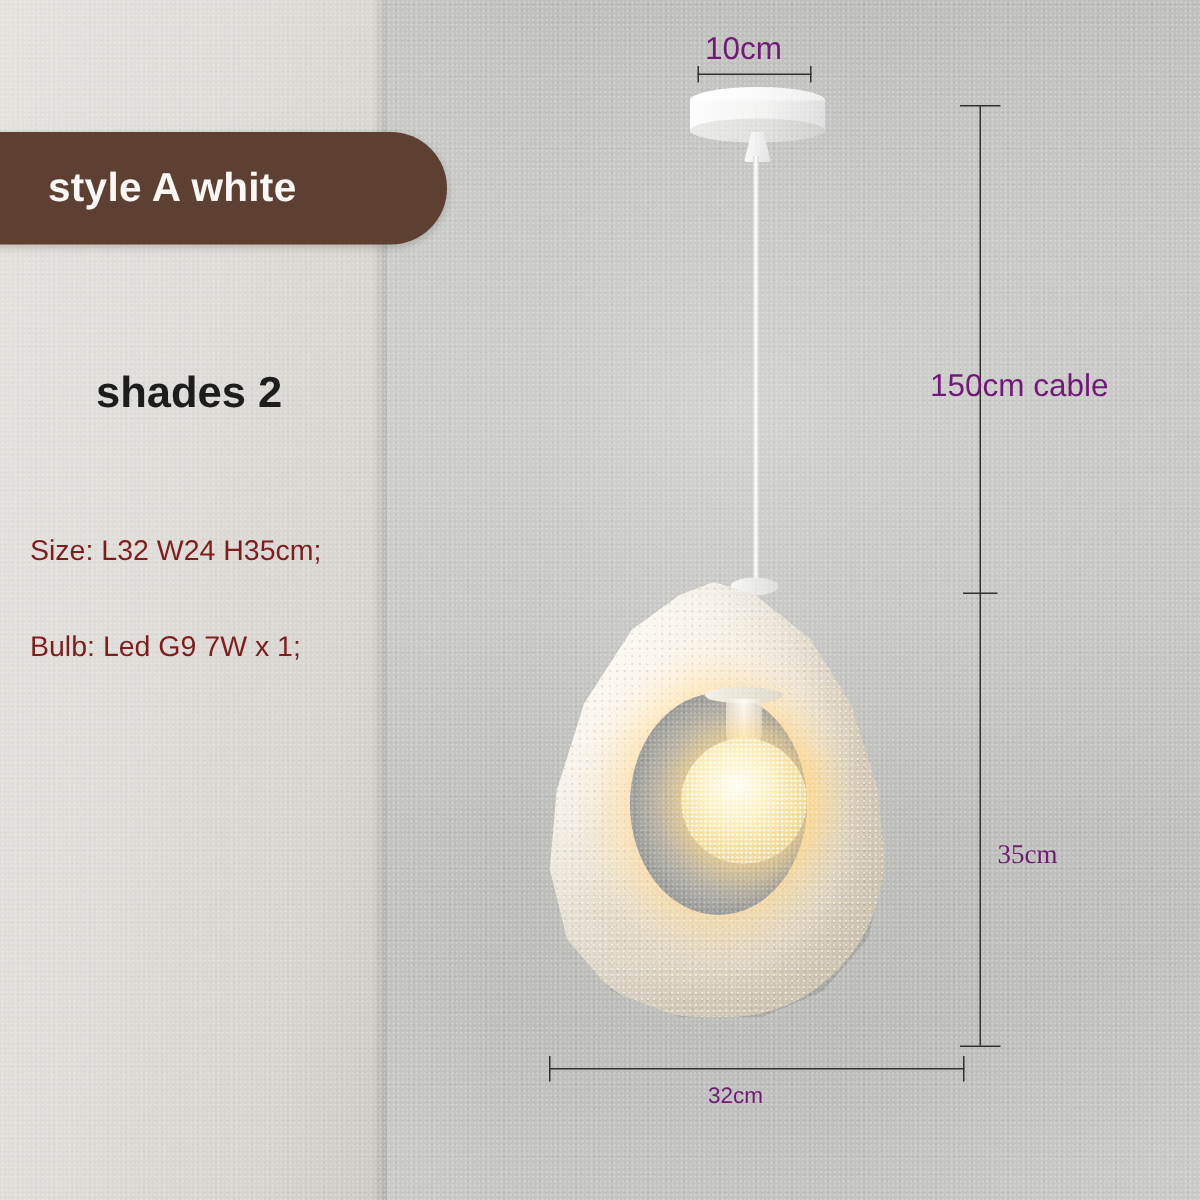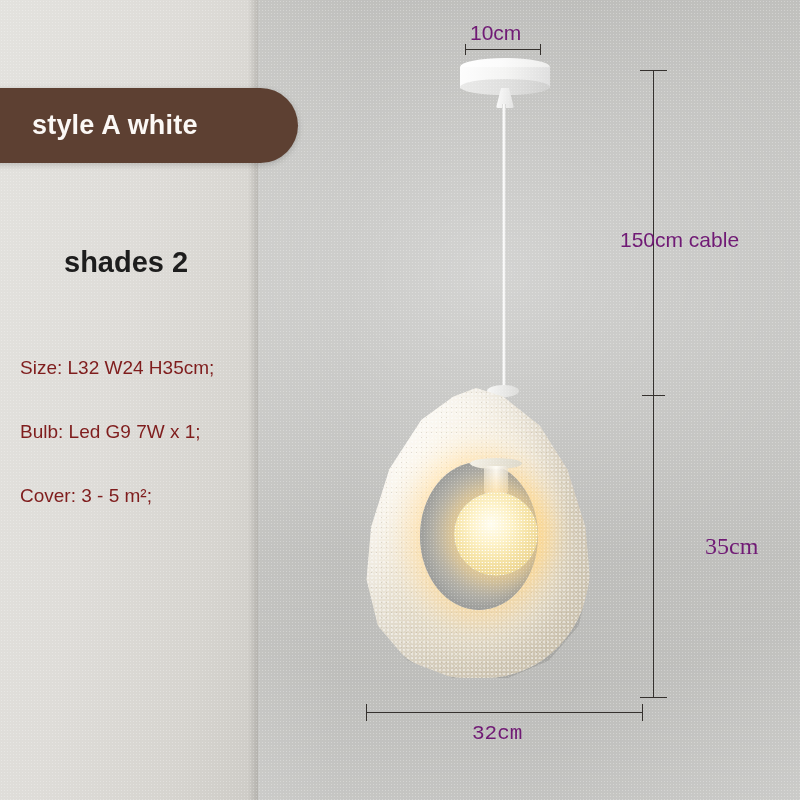--- a/index.html
+++ b/index.html
@@ -153,23 +153,23 @@
   }
 
   
   .dim-line-h{position:absolute;background:#35312e;height:1px;}
   .dim-line-v{position:absolute;background:#35312e;width:1px;}
   .dim-tick-v{position:absolute;background:#35312e;width:1px;}
   .dim-tick-h{position:absolute;background:#35312e;height:1px;}
   .dim-label{position:absolute;color:#701a75;white-space:nowrap;}
 
   .lbl-10cm{left:470px;top:21px;font-size:21px;}
-  .lbl-150cm{left:620px;top:228px;font-size:21px;}
-  .lbl-35cm{left:665px;top:533px;font-size:24px;font-family:"Liberation Serif",serif;margin-left:40px;}
-  .lbl-32cm{left:472px;top:722px;font-size:21px;font-family:Liberation Mono, monospace;}
+  .lbl-150cm{left:620px;top:246px;font-size:21px;}
+  .lbl-35cm{left:665px;top:559px;font-size:18px;font-family:"Liberation Serif",serif;}
+  .lbl-32cm{left:472px;top:722px;font-size:15px;font-family:Liberation Sans, sans-serif;}
 </style>
 </head>
 <body>
 
 <div id="scene">
 
   <div class="bg-wall"></div>
   <div class="bg-floorglow"></div>
   <div class="bg-leftpanel"></div>
 
@@ -193,21 +193,20 @@
   <div class="grain"></div>
 
   <div class="badge">
     <span class="badge-label">style A white</span>
   </div>
 
   <div class="spec-title">shades 2</div>
   <div class="spec-list">
     <div class="spec-line">Size: L32 W24 H35cm;</div>
     <div class="spec-line">Bulb: Led G9 7W x 1;</div>
-    <div class="spec-line">Cover: 3 - 5 m²;</div>
   </div>
 
   <div class="dim-line-h" style="left:465px;top:49px;width:76px;"></div>
   <div class="dim-tick-v" style="left:465px;top:44px;height:11px;"></div>
   <div class="dim-tick-v" style="left:540px;top:44px;height:11px;"></div>
   <div class="dim-label lbl-10cm">10cm</div>
 
   <div class="dim-line-v" style="left:653px;top:70px;height:627px;"></div>
   <div class="dim-tick-h" style="left:640px;top:70px;width:27px;"></div>
   <div class="dim-tick-h" style="left:642px;top:395px;width:23px;"></div>

